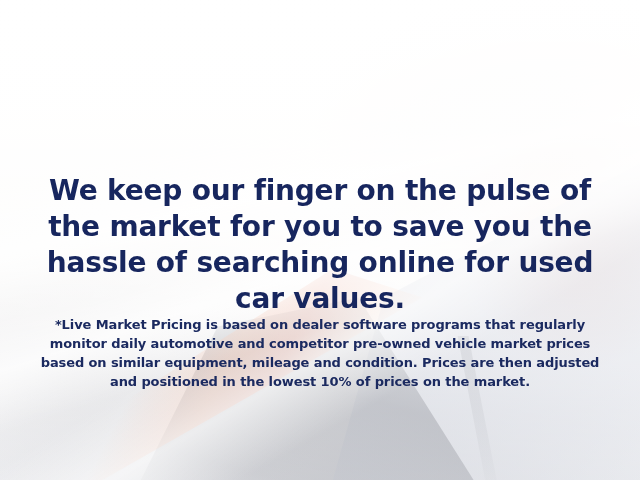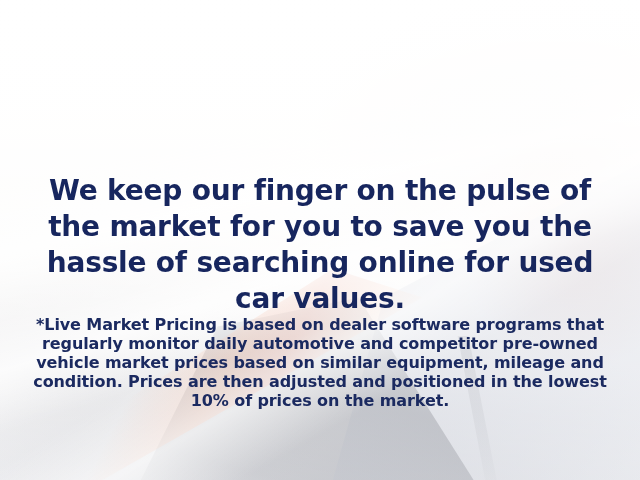--- a/index.html
+++ b/index.html
@@ -147,21 +147,21 @@
   }
 
   .fineprint {
     position: absolute;
     top: 222px;
     left: 30px;
     width: 580px;
     text-align: center;
     color: #1b2a60;
     font-family: "DejaVu Sans", sans-serif;
-    font-size: 16px;
+    font-size: 13px;
     font-weight: bold;
     line-height: 19px;
     letter-spacing: -0.1px;
     margin: 0;
   }
 </style>
 </head>
 <body>
 
 <div class="banner">

